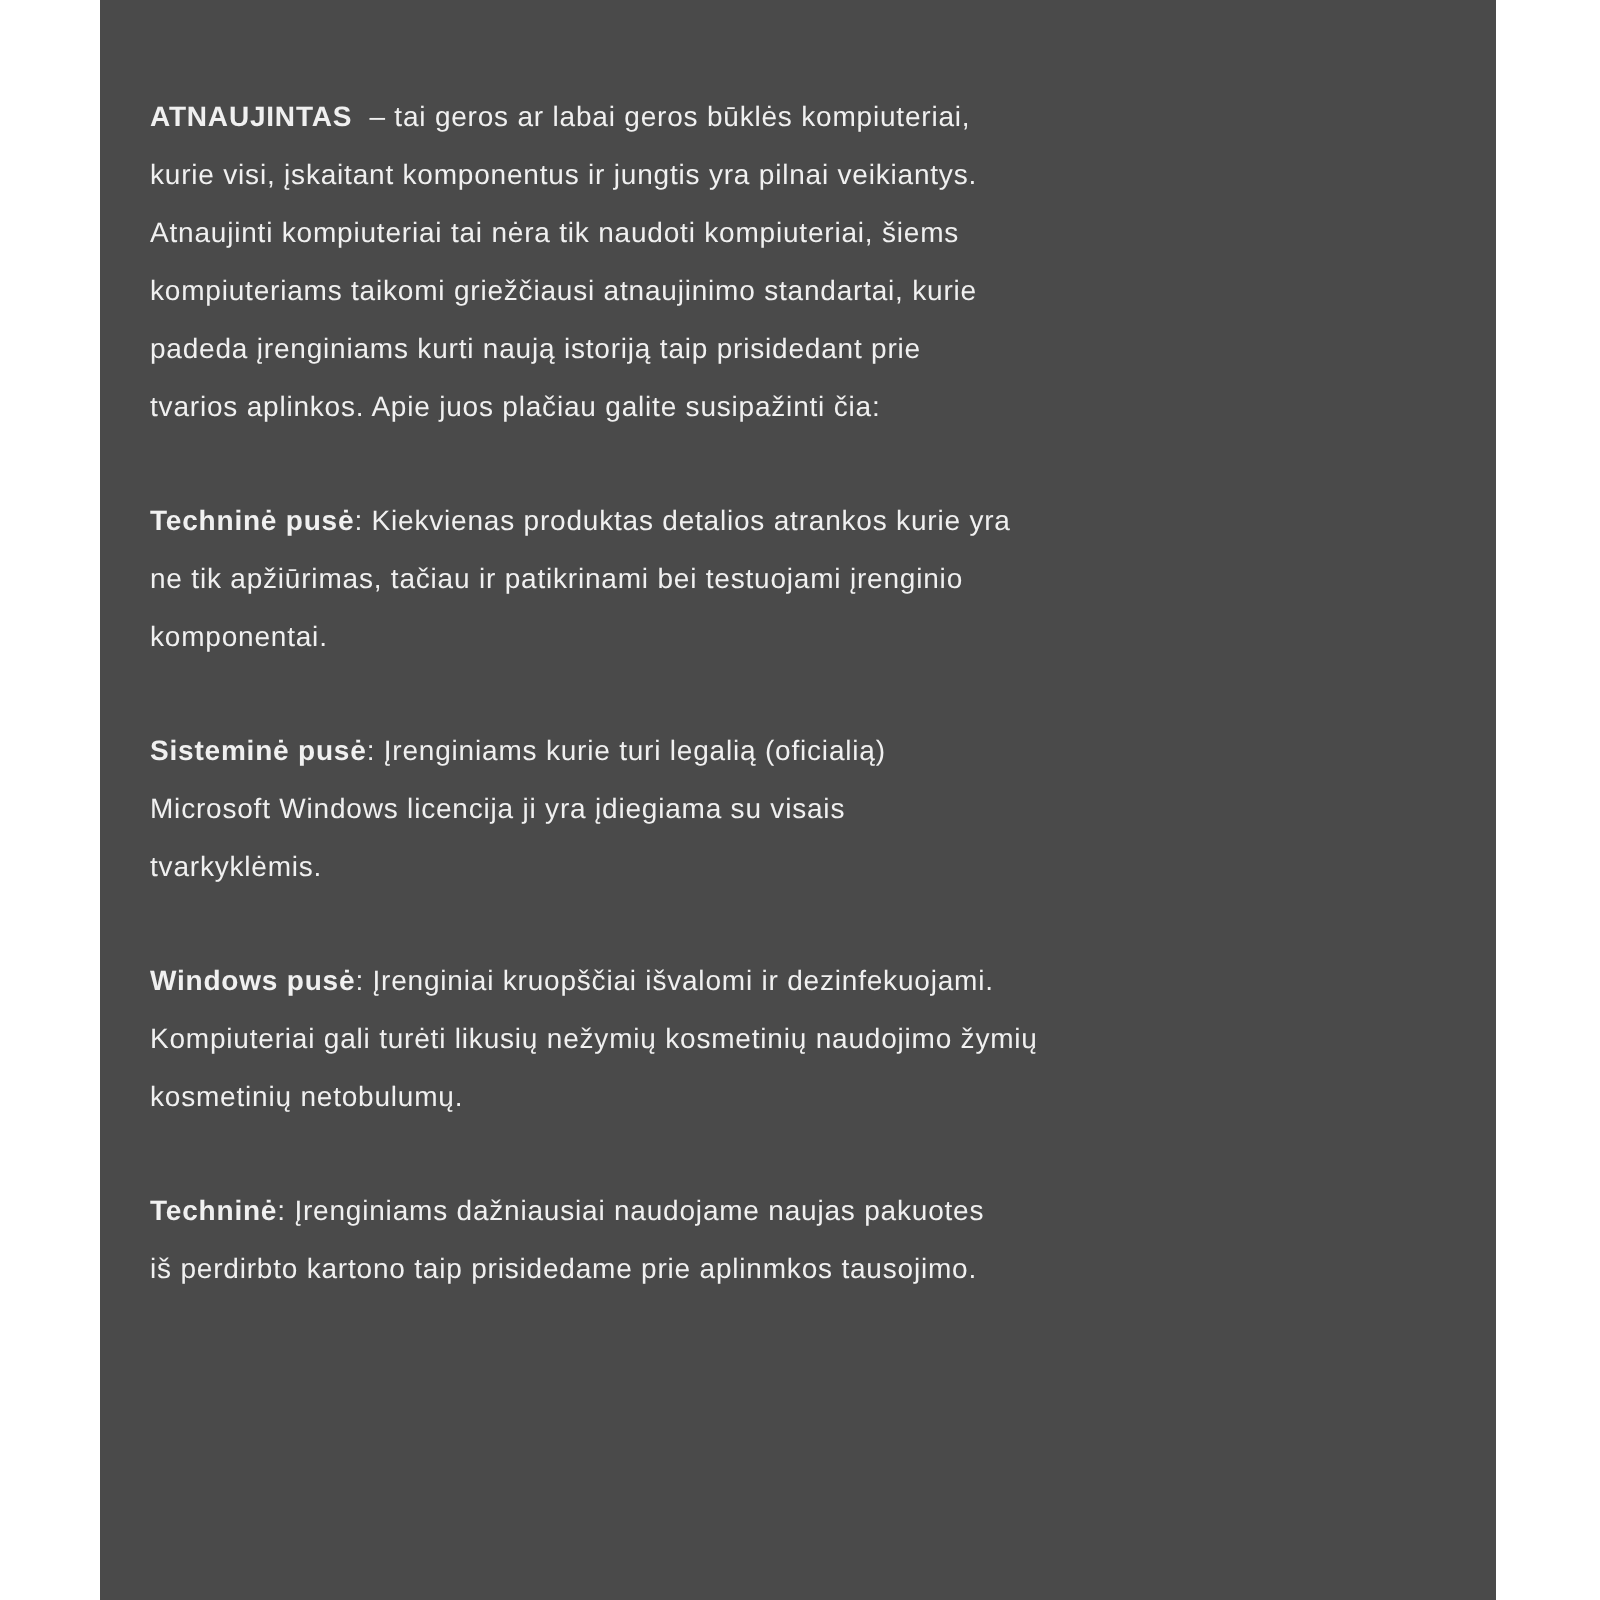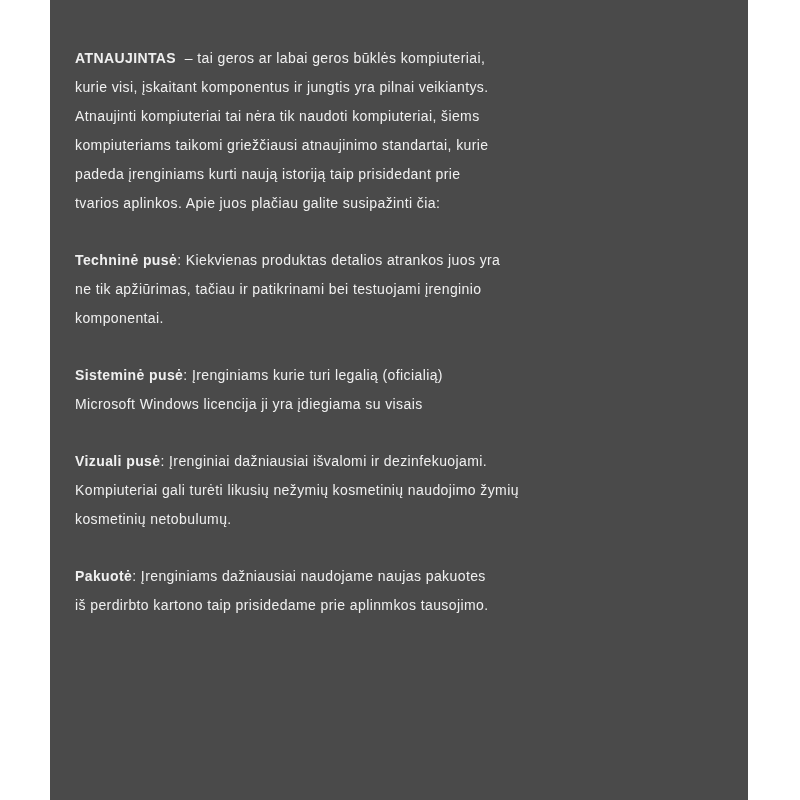--- a/index.html
+++ b/index.html
@@ -40,35 +40,36 @@
     <div class="para">
       <div class="line"><span class="b">ATNAUJINTAS</span><span>  – tai geros ar labai geros būklės kompiuteriai,</span></div>
       <div class="line">kurie visi, įskaitant komponentus ir jungtis yra pilnai veikiantys.</div>
       <div class="line">Atnaujinti kompiuteriai tai nėra tik naudoti kompiuteriai, šiems</div>
       <div class="line">kompiuteriams taikomi griežčiausi atnaujinimo standartai, kurie</div>
       <div class="line">padeda įrenginiams kurti naują istoriją taip prisidedant prie</div>
       <div class="line">tvarios aplinkos. Apie juos plačiau galite susipažinti čia:</div>
     </div>
 
     <div class="para">
-      <div class="line"><span class="b">Techninė pusė</span><span>: Kiekvienas produktas detalios atrankos juos yra</span></div>
+      <div class="line"><span class="b">Techninė pusė</span><span>: Kiekvienas produktas detalios atrankos kurie yra</span></div>
       <div class="line">ne tik apžiūrimas, tačiau ir patikrinami bei testuojami įrenginio</div>
       <div class="line">komponentai.</div>
     </div>
 
     <div class="para">
       <div class="line"><span class="b">Sisteminė pusė</span><span>: Įrenginiams kurie turi legalią (oficialią)</span></div>
       <div class="line">Microsoft Windows licencija ji yra įdiegiama su visais</div>
+      <div class="line">tvarkyklėmis.</div>
     </div>
 
     <div class="para">
-      <div class="line"><span class="b">Vizuali pusė</span><span>: Įrenginiai dažniausiai išvalomi ir dezinfekuojami.</span></div>
+      <div class="line"><span class="b">Windows pusė</span><span>: Įrenginiai kruopščiai išvalomi ir dezinfekuojami.</span></div>
       <div class="line">Kompiuteriai gali turėti likusių nežymių kosmetinių naudojimo žymių</div>
       <div class="line">kosmetinių netobulumų.</div>
     </div>
 
     <div class="para">
-      <div class="line"><span class="b">Pakuotė</span><span>: Įrenginiams dažniausiai naudojame naujas pakuotes</span></div>
+      <div class="line"><span class="b">Techninė</span><span>: Įrenginiams dažniausiai naudojame naujas pakuotes</span></div>
       <div class="line">iš perdirbto kartono taip prisidedame prie aplinmkos tausojimo.</div>
     </div>
 
   </div>
 </div>
 
 </body></html>

